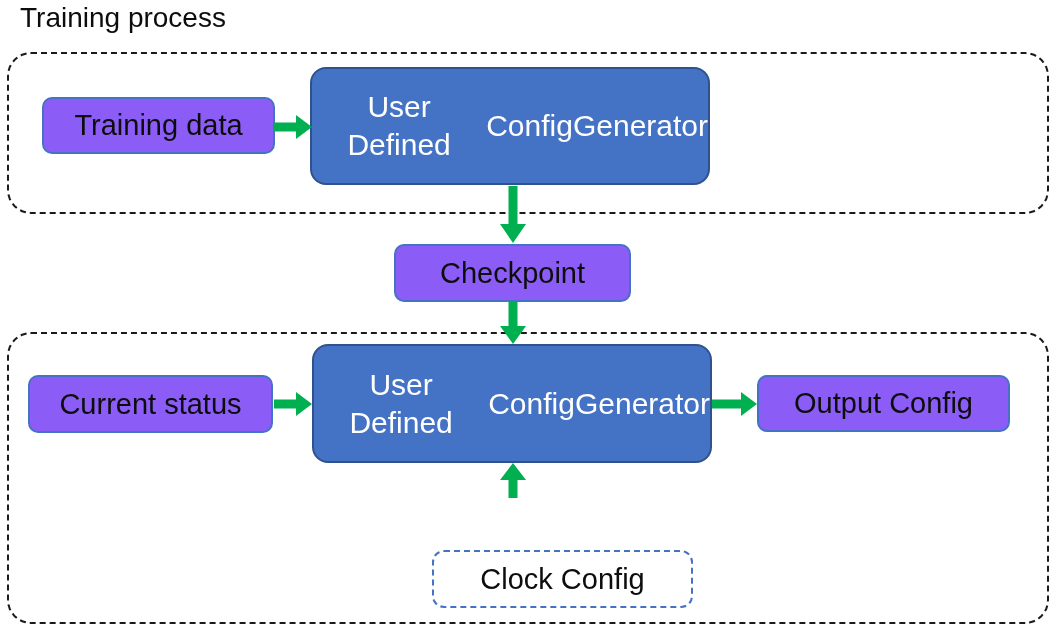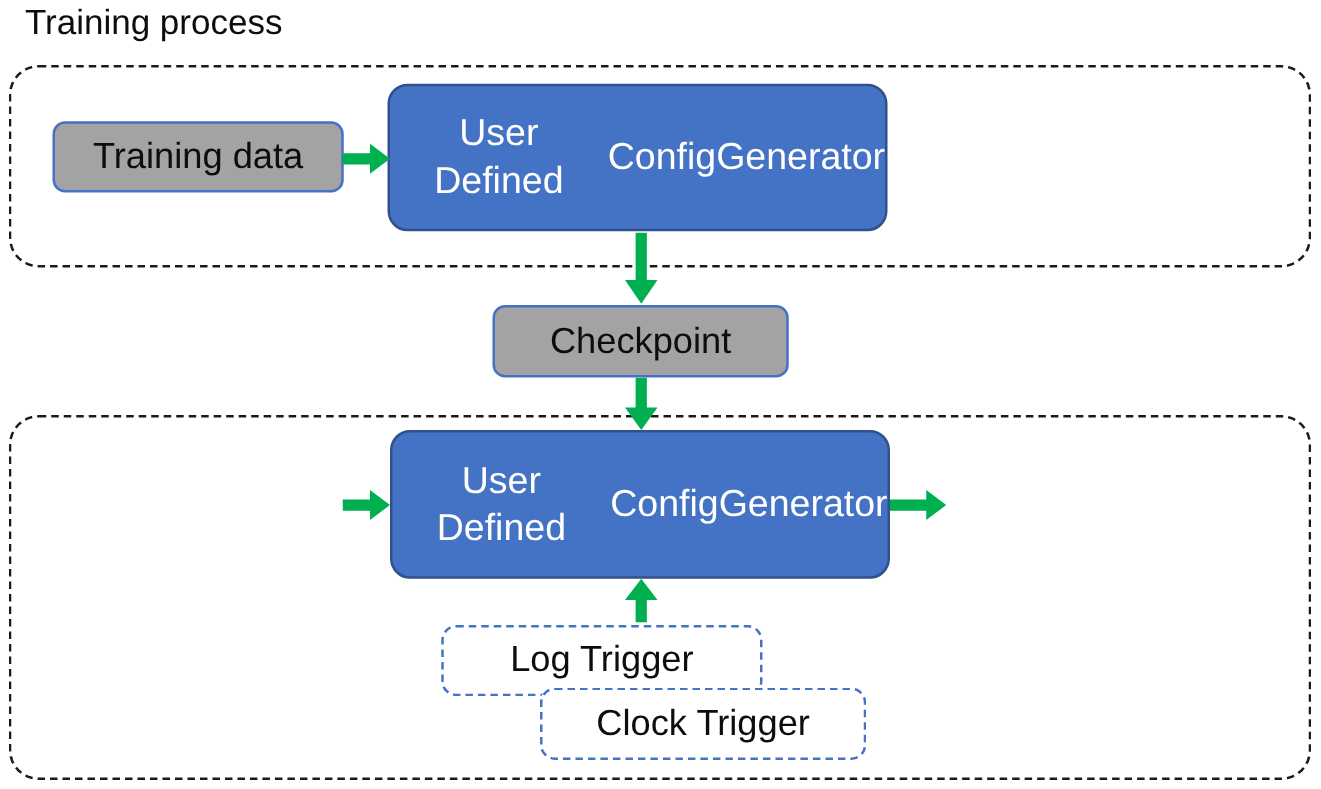--- a/index.html
+++ b/index.html
@@ -29,21 +29,21 @@
   .container-dashed{
     position:absolute;
     border:2.5px dashed var(--dash-black);
     border-radius:24px;
     box-sizing:border-box;
     z-index:1;
     background:transparent;
   }
   .white-box{
     position:absolute;
-    background:#a3a3a3;
+    background:#8b5cf6;
     border:2px solid var(--accent-blue);
     border-radius:10px;
     box-sizing:border-box;
     display:flex;align-items:center;justify-content:center;
     font-size:29px;color:var(--text-dark);
     z-index:2;
     white-space:nowrap;
   }
   .blue-box{
     position:absolute;
@@ -95,36 +95,37 @@
 
   <div class="white-box" style="left:394px;top:244px;width:237px;height:58px;">Checkpoint</div>
 
   <svg class="arrow" style="left:500px;top:302px;" width="26" height="42" viewBox="0 0 26 42">
     <polygon points="8.5,0 17.5,0 17.5,24 26,24 13,42 0,24 8.5,24"></polygon>
   </svg>
 
 
   <div class="container-dashed" style="left:7px;top:332px;width:1042px;height:292px;"></div>
 
+  <div class="white-box" style="left:28px;top:375px;width:245px;height:58px;">Current status</div>
 
   <svg class="arrow" style="left:274px;top:390px;" width="38" height="28" viewBox="0 0 38 28">
     <polygon points="0,9.5 22,9.5 22,2 38,14 22,26 22,18.5 0,18.5"></polygon>
   </svg>
 
   <div class="blue-box" style="left:312px;top:344px;width:400px;height:119px;">
     <span>User Defined</span>
     <span>ConfigGenerator</span>
   </div>
 
   <svg class="arrow" style="left:712px;top:390px;" width="45" height="28" viewBox="0 0 45 28">
     <polygon points="0,9.5 29,9.5 29,2 45,14 29,26 29,18.5 0,18.5"></polygon>
   </svg>
 
+  <div class="white-box" style="left:757px;top:375px;width:253px;height:57px;">Output Config</div>
 
   <svg class="arrow" style="left:500px;top:463px;" width="26" height="35" viewBox="0 0 26 35">
     <polygon points="13,0 26,17 17.5,17 17.5,35 8.5,35 8.5,17 0,17"></polygon>
   </svg>
 
-  <div class="trigger-box" style="left:353px;top:500px;width:257px;height:57px;z-index:2;">Log Trigger</div>
 
-  <div class="trigger-box" style="left:432px;top:550px;width:261px;height:58px;z-index:3;">Clock Trigger</div>
+  <div class="trigger-box" style="left:432px;top:550px;width:261px;height:58px;z-index:3;">Clock Config</div>
 
 </div>
 
 </body></html>

